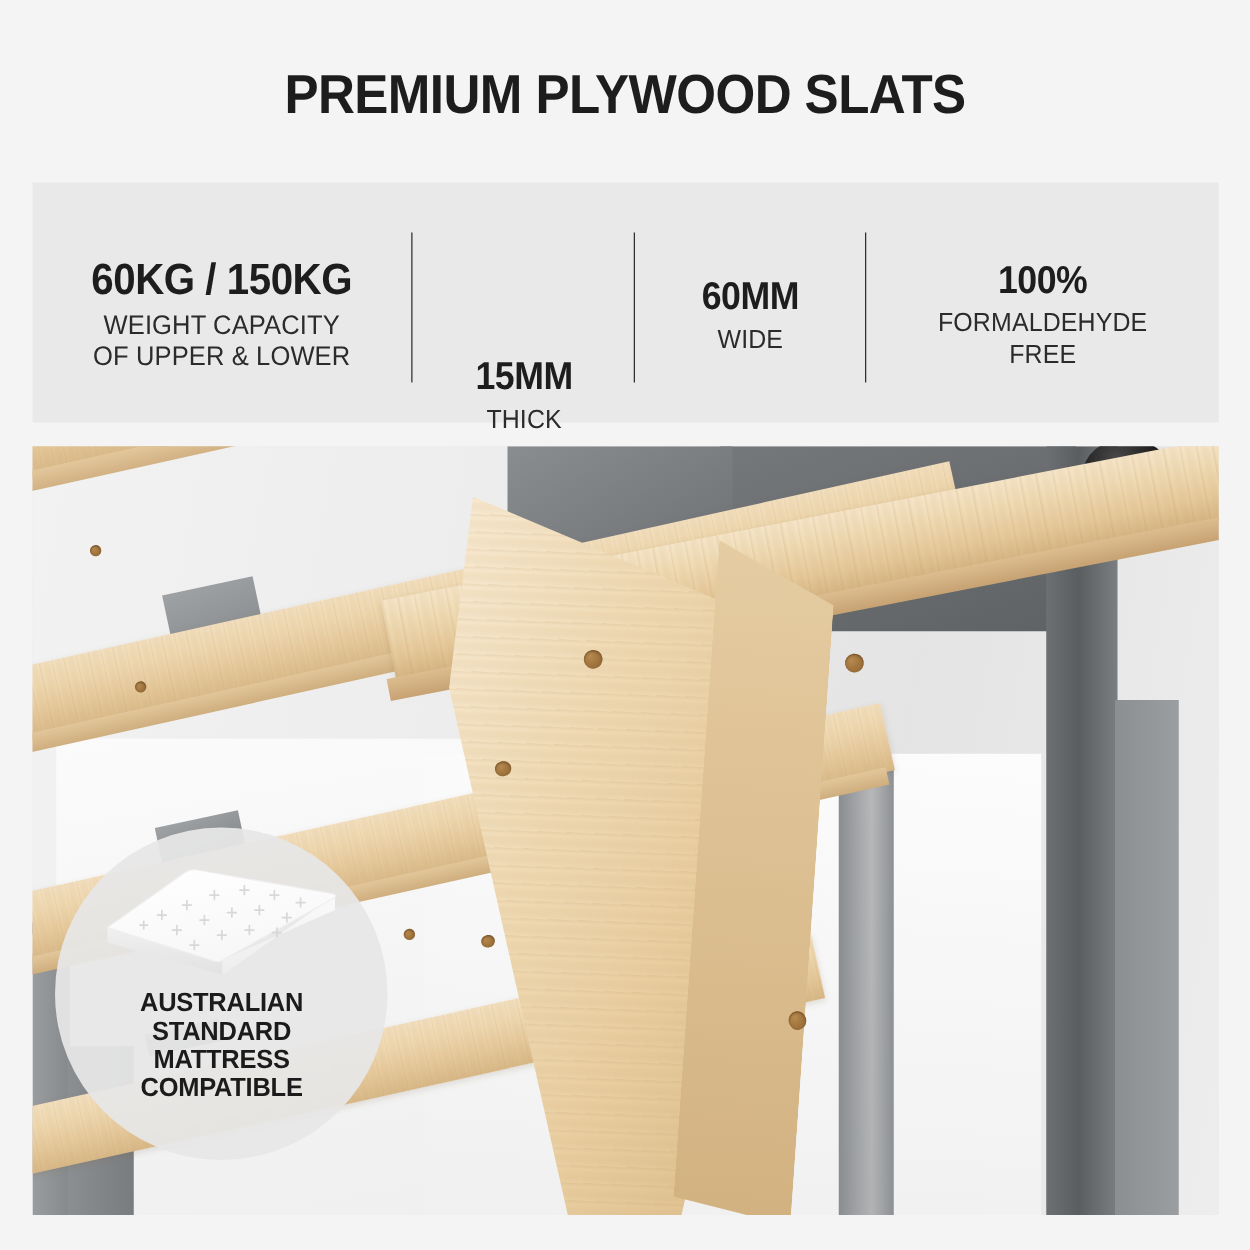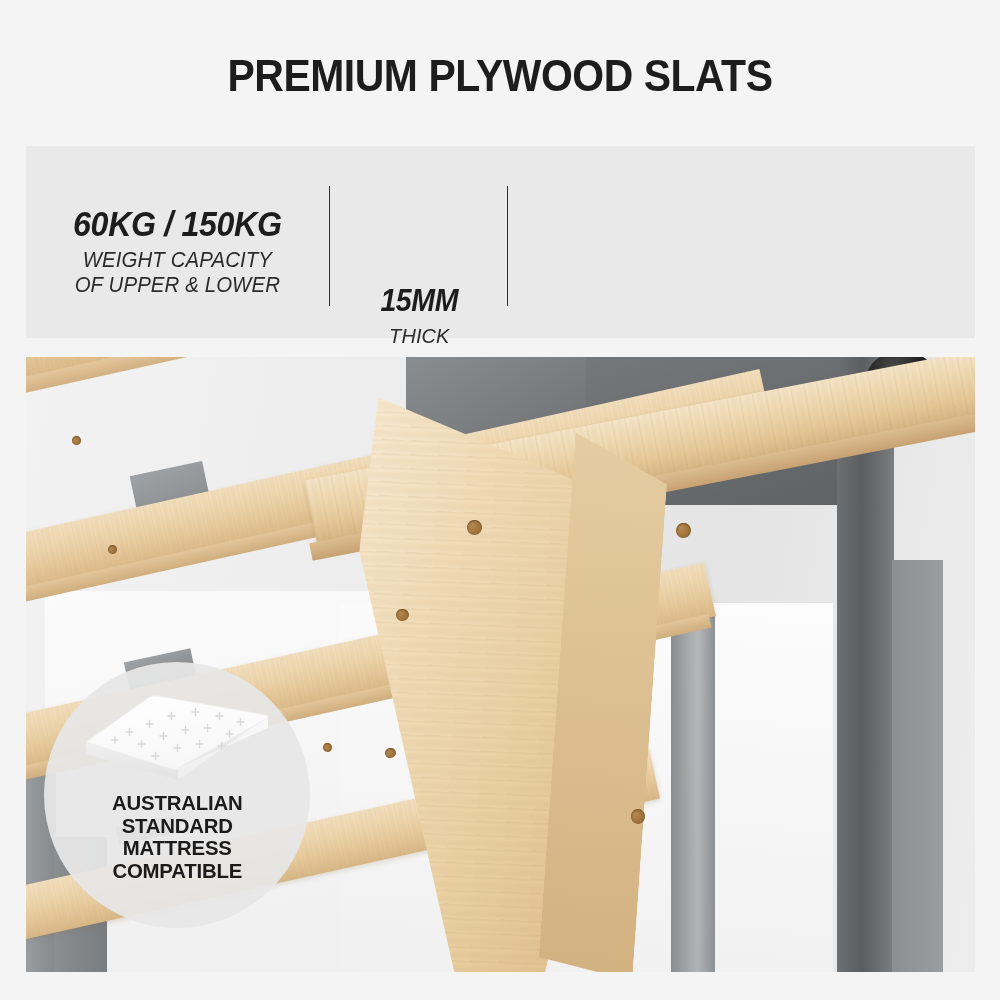--- a/index.html
+++ b/index.html
@@ -29,21 +29,20 @@
     position:absolute; left:26px; top:146px;
     width:949px; height:192px;
     background:#e9e9e9;
     display:flex; align-items:stretch;
   }
   .spec-col {
     position:relative;
     display:flex; flex-direction:column; justify-content:center; align-items:center;
     text-align:center;
     padding:0 6px;
-    font-style:italic;
   }
   .spec-col.c1 { width:32.0%; }
   .spec-col.c2 { width:18.8%;justify-content:flex-end; }
   .spec-col.c3 { width:19.5%; }
   .spec-col.c4 { width:29.7%; }
 
   .spec-inner { position:relative; top:10px; }
 
   .spec-value {
     font-weight:bold;
@@ -270,21 +269,35 @@
     </div>
 
     <div class="spec-col c2">
       <div class="spec-inner">
         <div class="spec-value">15MM</div>
         <div class="spec-label">THICK</div>
       </div>
       <div class="divider"></div>
     </div>
 
-
+    <div class="spec-col c3">
+      <div class="spec-inner">
+        <div class="spec-value">60MM</div>
+        <div class="spec-label">WIDE</div>
+      </div>
+      <div class="divider"></div>
+    </div>
+
+    <div class="spec-col c4">
+      <div class="spec-inner">
+        <div class="spec-value">100%</div>
+        <div class="spec-label">FORMALDEHYDE
+FREE</div>
+      </div>
+    </div>
 
   </div>
 
   <div class="photo">
     <div class="photo-scene">
       <div class="bg-wall"></div>
       <div class="bg-panel-white"></div>
       <div class="bg-panel-white2"></div>
 
       <div class="metal metal-back-top"></div>

